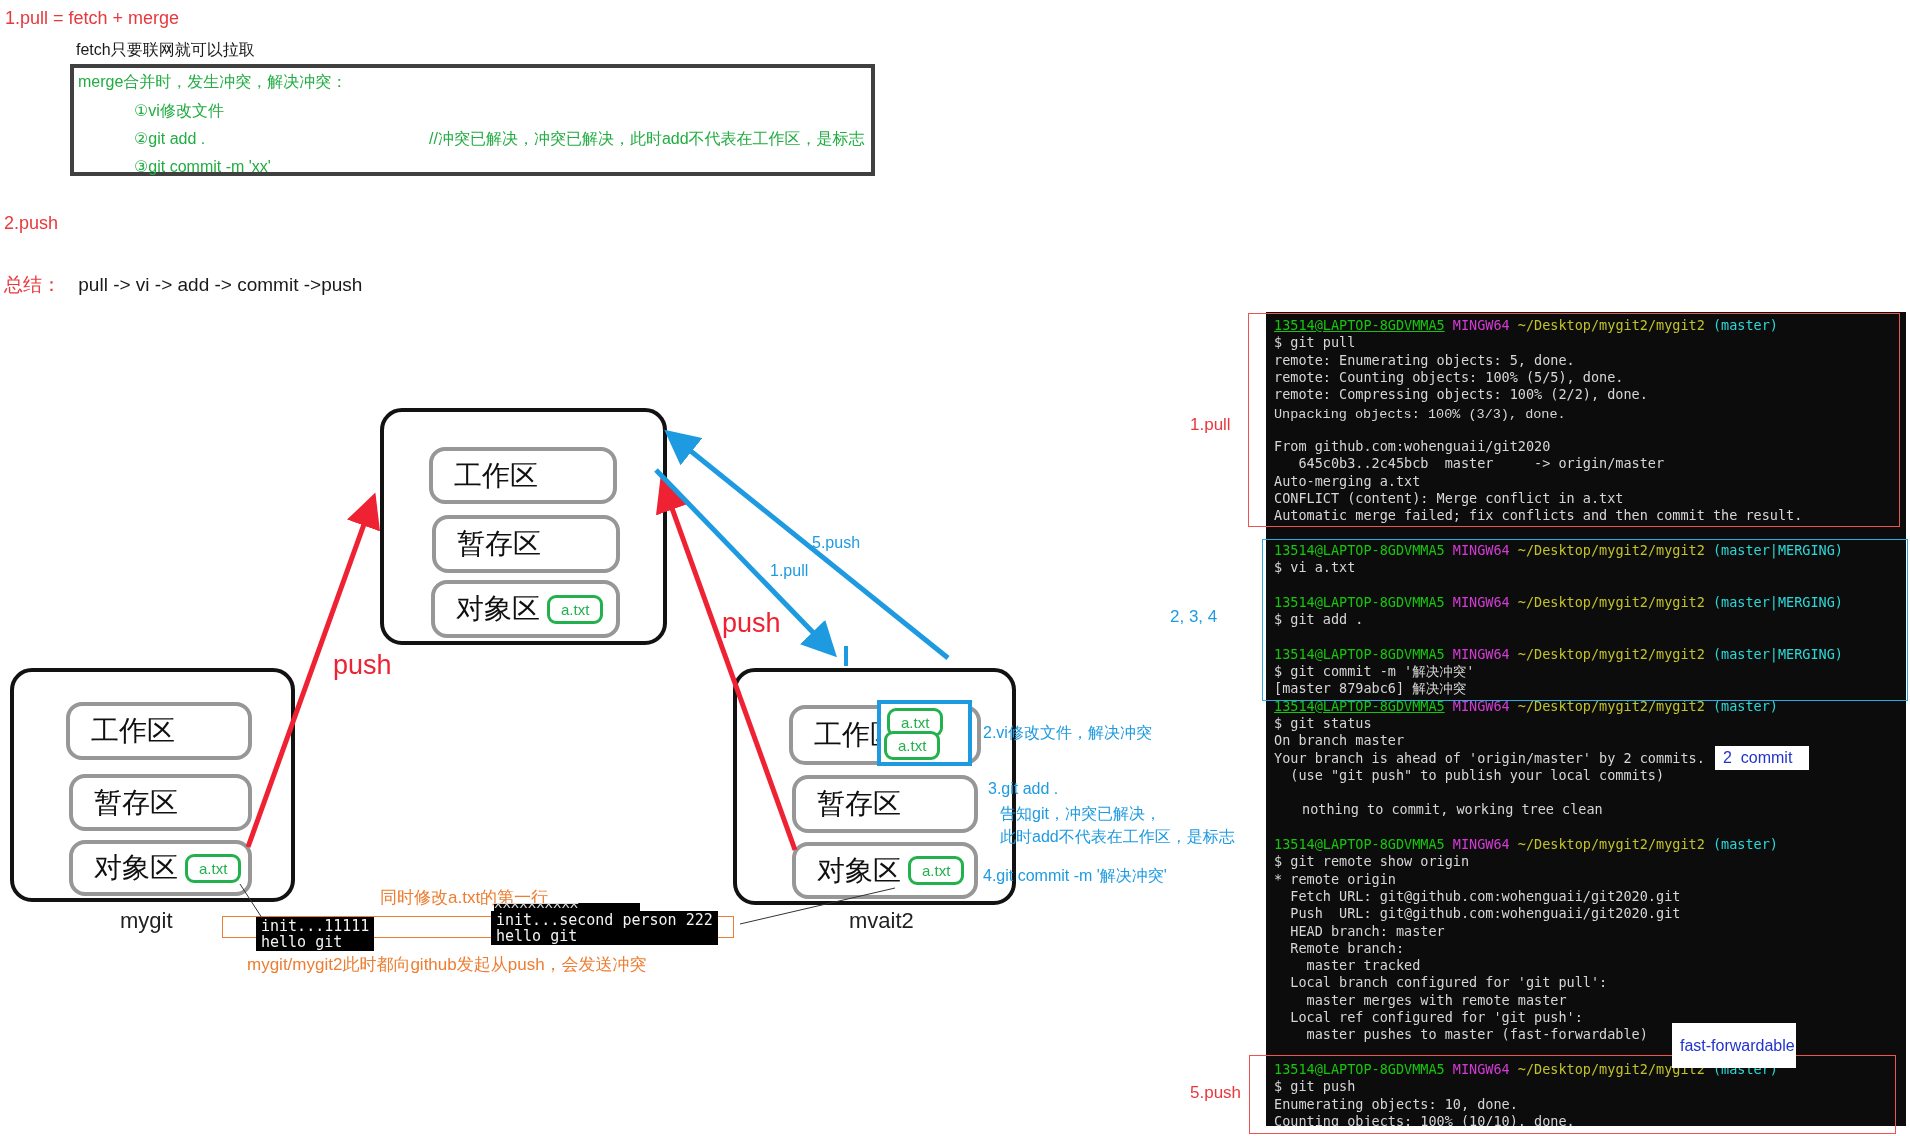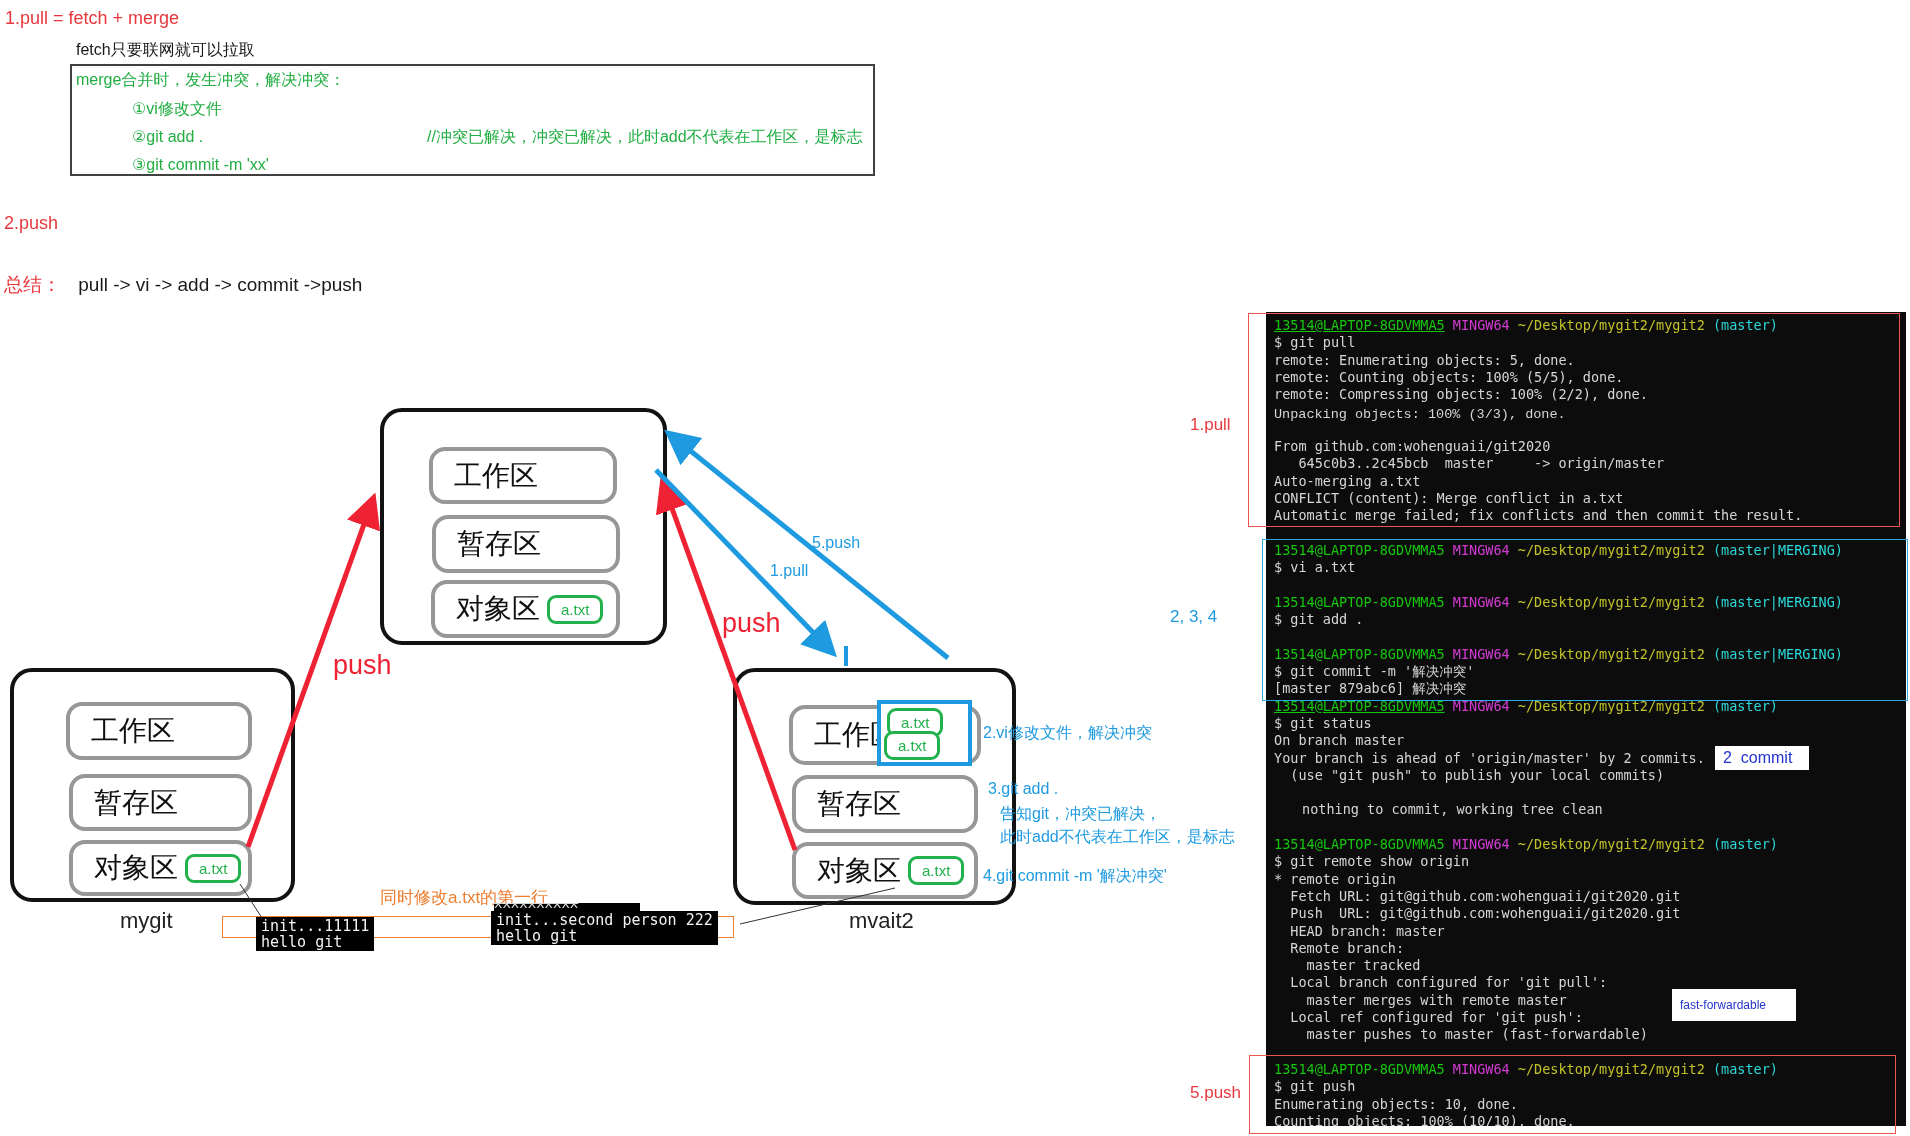--- a/index.html
+++ b/index.html
@@ -4,21 +4,21 @@
 <style>
   *{margin:0;padding:0;box-sizing:border-box}
   html,body{background:#fff}
   body{font-family:"Liberation Sans","DejaVu Sans",sans-serif;color:#1a1a1a}
   #page{position:relative;width:1910px;height:1136px;background:#fff;overflow:hidden}
   .abs{position:absolute}
   .red{color:#e8383d}
   .blue{color:#1e9ae0}
   .note-title{font-size:18px}
   .note-cn{font-size:16px}
-  .greenbox{border:2px solid #404040;background:#fff}
+  .greenbox{border:4px solid #404040;background:#fff}
   .gb-line{position:absolute;font-size:16px;color:#21ad42;white-space:nowrap}
   
   .repo{position:absolute;border:4px solid #121212;border-radius:22px;background:#fff}
   .zone{position:absolute;border:4px solid #979797;border-radius:16px;background:#fff;
         display:flex;align-items:center;gap:7px;padding-left:21px;font-size:28px;color:#101010;white-space:nowrap}
   .chip{border:3px solid #23b14d;border-radius:9px;color:#23b14d;background:#fff;
         font-size:15px;line-height:15px;padding:4px 11px;white-space:nowrap}
   .repolabel{position:absolute;font-size:22px;color:#222}
   .pushlbl{position:absolute;font-size:27px;color:#ee2233;font-weight:400}
   .bluelbl{position:absolute;font-size:16px;color:#1e9ae0;white-space:nowrap}
@@ -123,20 +123,21 @@
 
   <div class="orangetx" style="left:380px;top:886px">同时修改a.txt的第一行</div>
   <div class="abs" style="left:222px;top:916px;width:512px;height:22px;border:1px solid #ed7d31"></div>
   <div class="snippet" style="left:256px;top:917px"><span>init...11111</span>
 <span>hello git</span></div>
   <div class="remnant" style="left:494px;top:903px;width:146px">
       <span class="strike">xxxxxxxxxx</span>
     </div>
   <div class="snippet" style="left:491px;top:911px"><span>init...second person 222</span>
 <span>hello git</span></div>
+  <div class="orangetx" style="left:247px;top:953px">mygit/mygit2此时都向github发起从push，会发送冲突</div>
 
   <div id="term">
       <div class="tline" style="top: 5px;"><span class="tgu">13514@LAPTOP-8GDVMMA5</span><span class="tm"> MINGW64</span><span class="ty"> ~/Desktop/mygit2/mygit2</span><span class="tc"> (master)</span></div>
       <div class="tline" style="top: 22.3px;"><span class="tw">$ git pull</span></div>
       <div class="tline" style="top: 39.6px;"><span class="tw">remote: Enumerating objects: 5, done.</span></div>
       <div class="tline" style="top: 56.9px;"><span class="tw">remote: Counting objects: 100% (5/5), done.</span></div>
       <div class="tline" style="top: 74.2px;"><span class="tw">remote: Compressing objects: 100% (2/2), done.</span></div>
       <div class="tline" style="top: 94px; font-family: Liberation Mono, monospace;"><span class="tw">Unpacking objects: 100% (3/3), done.</span></div>
       <div class="tline" style="top: 126.1px;"><span class="tw">From github.com:wohenguaii/git2020</span></div>
       <div class="tline" style="top: 143.4px;"><span class="tw">   645c0b3..2c45bcb  master     -&gt; origin/master</span></div>
@@ -182,21 +183,21 @@
 
   <div class="obox rbox" style="left:1248px;top:313px;width:652px;height:214px;z-index:6"></div>
   <div class="obox bbox" style="left:1262px;top:539px;width:646px;height:162px;z-index:6"></div>
   <div class="obox rbox" style="left:1249px;top:1055px;width:647px;height:79px;z-index:6"></div>
 
   <div class="termlbl red" style="left:1190px;top:415px">1.pull</div>
   <div class="termlbl blue" style="left:1170px;top:607px">2, 3, 4</div>
   <div class="termlbl red" style="left:1190px;top:1083px">5.push</div>
 
   <div class="callout" style="left:1715px;top:746px;width:94px;height:24px;font-size:16px;z-index:7">2  commit</div>
-  <div class="callout" style="left:1672px;top:989px;width:124px;height:32px;font-size:12px;z-index:7">fast-forwardable</div>
+  <div class="callout" style="left:1672px;top:1023px;width:124px;height:45px;font-size:16px;z-index:7">fast-forwardable</div>
 
   <svg class="overlay" width="1910" height="1136" viewBox="0 0 1910 1136">
     <defs>
       <marker id="ra" markerWidth="7" markerHeight="7" refX="5" refY="3.5" orient="auto">
         <path d="M0,0 L7,3.5 L0,7 z" fill="#ee2233"></path>
       </marker>
       <marker id="ba" markerWidth="7" markerHeight="7" refX="5" refY="3.5" orient="auto">
         <path d="M0,0 L7,3.5 L0,7 z" fill="#1e9ae0"></path>
       </marker>
     </defs>

